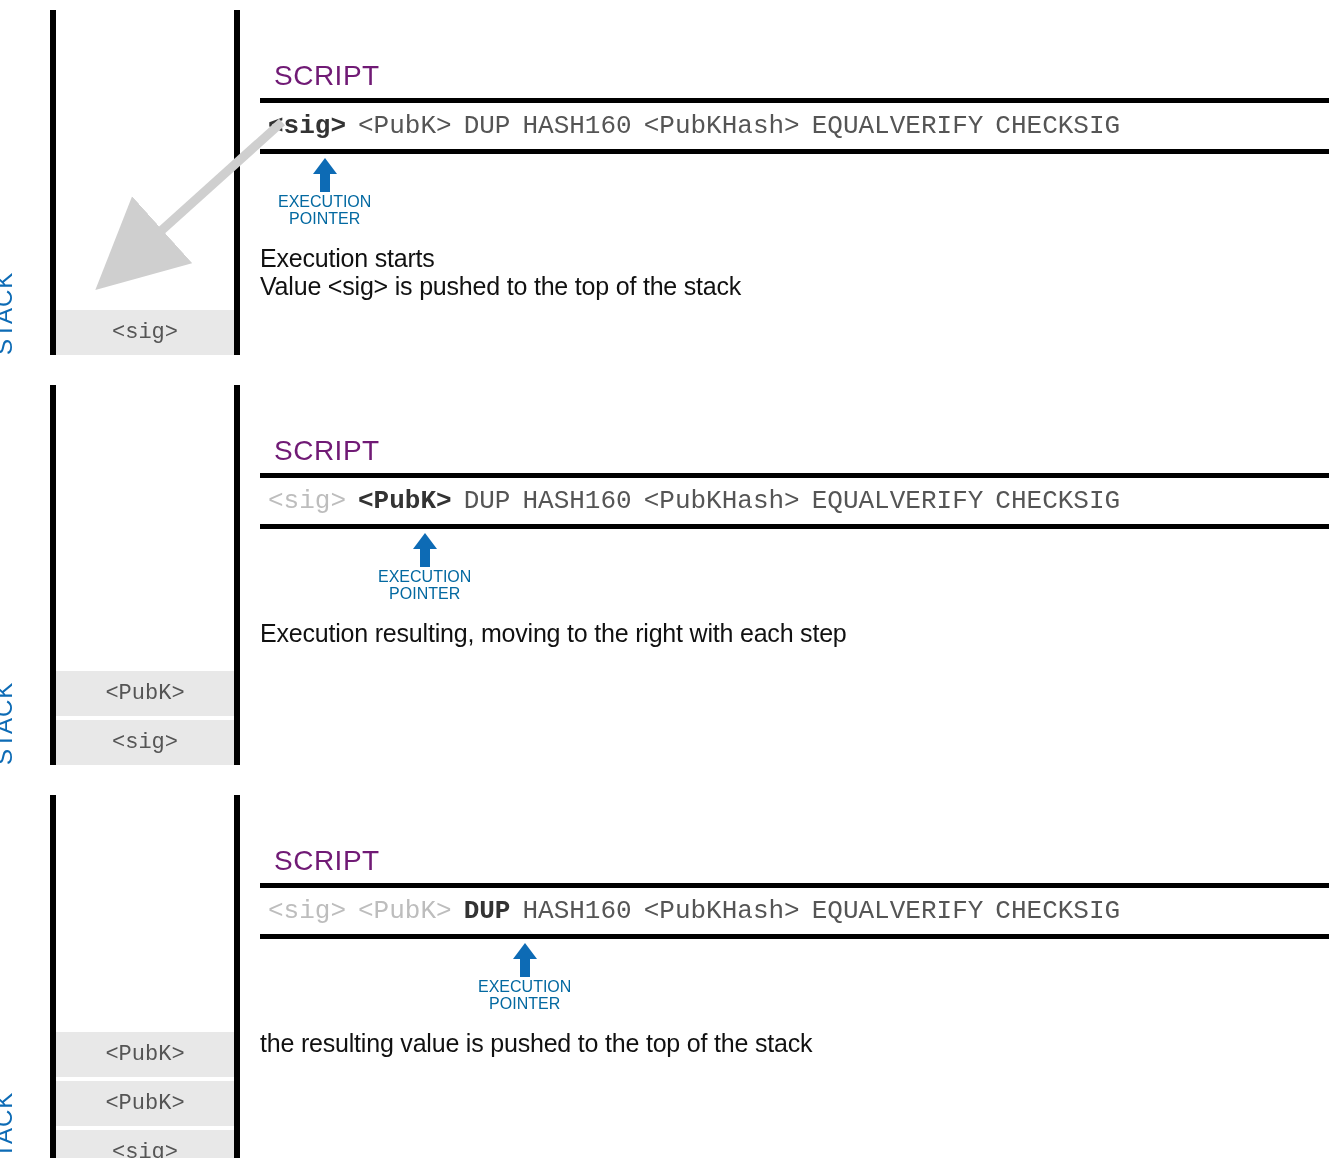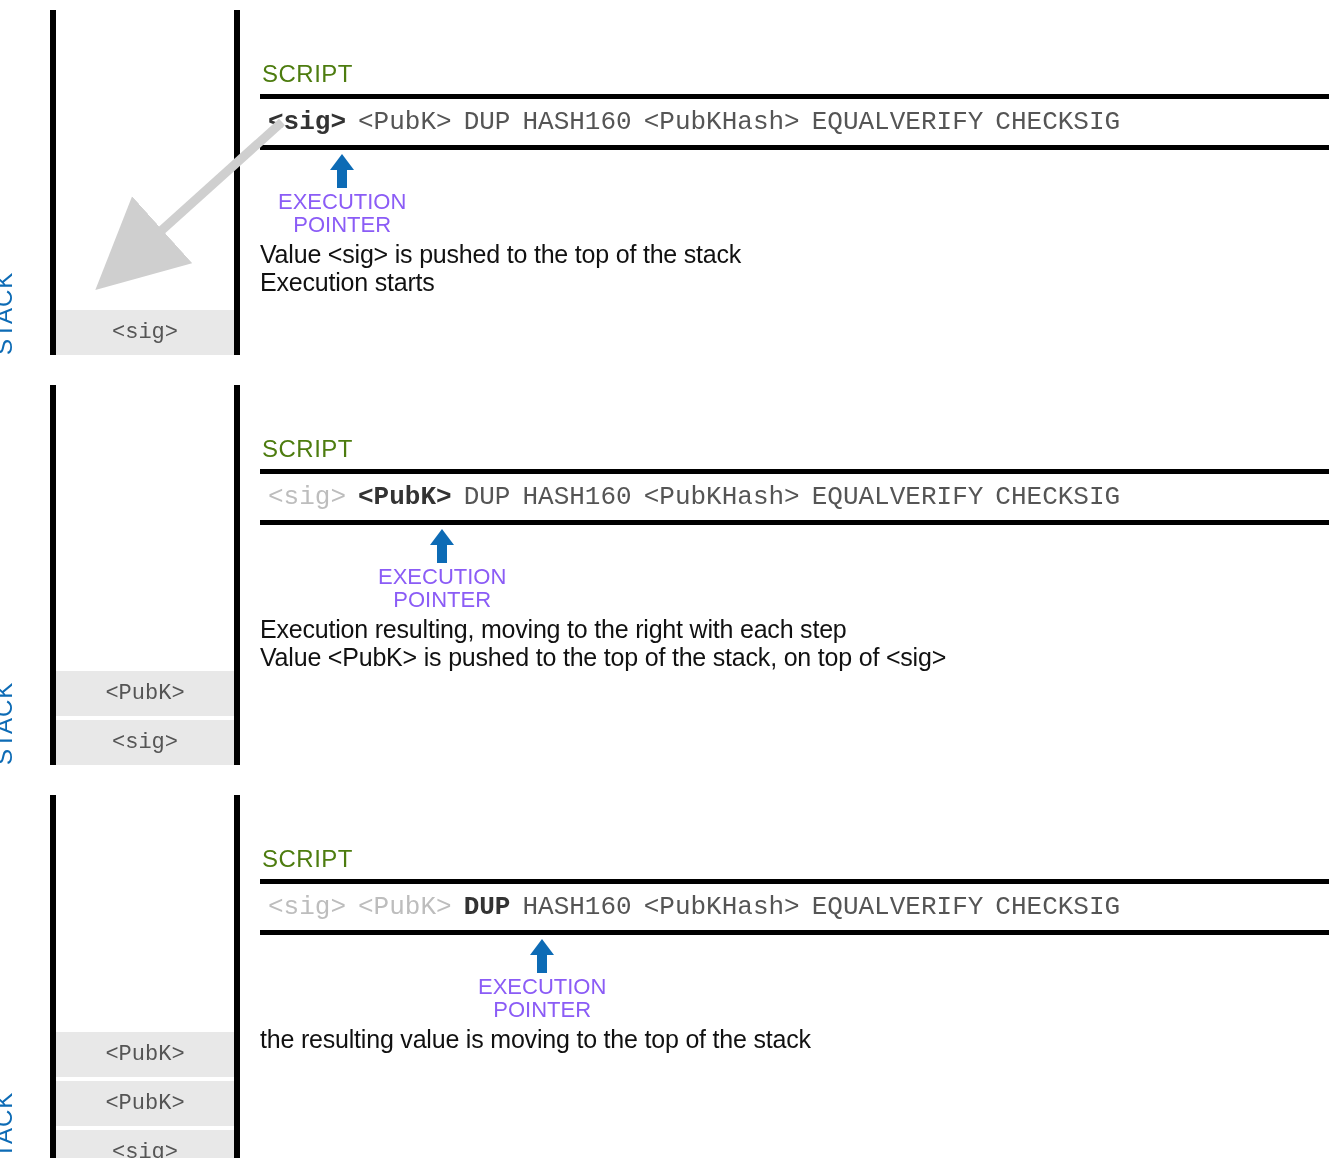--- a/index.html
+++ b/index.html
@@ -58,26 +58,26 @@
     padding: 10px 0;
     margin-top: 4px;
   }
   .script-area {
     flex: 1;
     padding-left: 10px;
     padding-top: 50px;
     position: relative;
   }
   .script-heading {
-    color: #4d7c0f;
-    font-size: 24px;
+    color: #701a75;
+    font-size: 28px;
     font-weight: 400;
     margin-bottom: 6px;
     letter-spacing: 0.5px;
-    margin-left: 2px;
+    margin-left: 14px;
     font-stretch: condensed;
   }
   .script-line {
     border-top: 5px solid #000;
     border-bottom: 5px solid #000;
     padding: 8px 8px;
     font-family: 'Courier New', monospace;
     font-size: 26px;
     white-space: nowrap;
     display: flex;
@@ -87,22 +87,22 @@
   .tok.dim { color: #bdbdbd; }
   .tok.current { font-weight: bold; color: #333; }
   .pointer-wrap {
     position: relative;
     height: 90px;
   }
   .pointer {
     position: absolute;
     top: 4px;
     text-align: center;
-    color: #8b5cf6;
-    font-size: 22px;
+    color: #0369a1;
+    font-size: 16px;
     line-height: 1.05;
     font-stretch: condensed;
   }
   .pointer svg { display: block; margin: 0 auto 2px; }
   .desc {
     font-size: 25px;
     line-height: 1.12;
     color: #111;
     font-stretch: condensed;
     letter-spacing: -0.2px;
@@ -141,22 +141,22 @@
     <div class="pointer-wrap">
       <div class="pointer" style="left:18px">
         <svg width="28" height="34" viewBox="0 0 28 34">
           <path d="M14 0 L26 16 L19 16 L19 34 L9 34 L9 16 L2 16 Z" fill="#0d6bb5"></path>
         </svg>
         <div>EXECUTION</div>
         <div>POINTER</div>
       </div>
     </div>
     <div class="desc">
+      <div>Execution starts</div>
       <div>Value &lt;sig&gt; is pushed to the top of the stack</div>
-      <div>Execution starts</div>
     </div>
 
     <svg class="arrow-sig" style="left:-200px; top:106px;" width="250" height="200">
       <defs>
         <marker id="greyhead" markerWidth="12" markerHeight="12" refX="9" refY="5" orient="auto">
           <path d="M0,0 L10,5 L0,10 Z" fill="#cfcfcf"></path>
         </marker>
       </defs>
       <line x1="232" y1="6" x2="52" y2="168" stroke="#cfcfcf" stroke-width="9" marker-end="url(#greyhead)"></line>
     </svg>
@@ -187,21 +187,20 @@
       <div class="pointer" style="left:118px">
         <svg width="28" height="34" viewBox="0 0 28 34">
           <path d="M14 0 L26 16 L19 16 L19 34 L9 34 L9 16 L2 16 Z" fill="#0d6bb5"></path>
         </svg>
         <div>EXECUTION</div>
         <div>POINTER</div>
       </div>
     </div>
     <div class="desc">
       <div>Execution resulting, moving to the right with each step</div>
-      <div>Value &lt;PubK&gt; is pushed to the top of the stack, on top of &lt;sig&gt;</div>
     </div>
   </div>
 </div>
 
 <div class="step step3">
   <div class="stack-area">
     <div class="stack-label">STACK</div>
     <div class="stack-walls"></div>
     <div class="stack-items">
       <div class="stack-item">&lt;PubK&gt;</div>
@@ -223,16 +222,16 @@
     <div class="pointer-wrap">
       <div class="pointer" style="left:218px">
         <svg width="28" height="34" viewBox="0 0 28 34">
           <path d="M14 0 L26 16 L19 16 L19 34 L9 34 L9 16 L2 16 Z" fill="#0d6bb5"></path>
         </svg>
         <div>EXECUTION</div>
         <div>POINTER</div>
       </div>
     </div>
     <div class="desc">
-      <div>the resulting value is moving to the top of the stack</div>
+      <div>the resulting value is pushed to the top of the stack</div>
     </div>
   </div>
 </div>
 
 </body></html>

